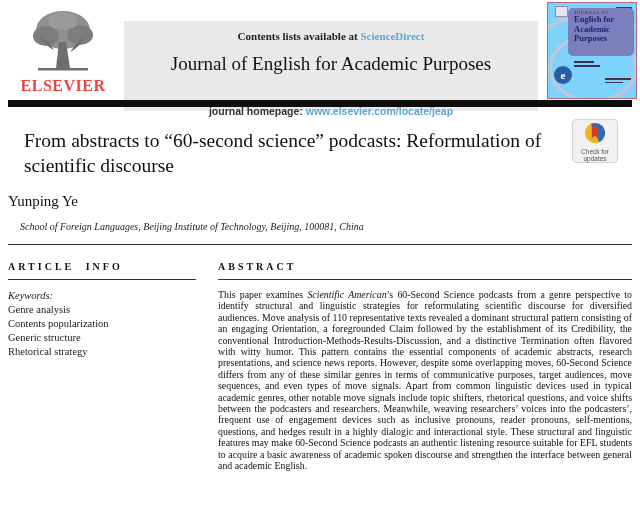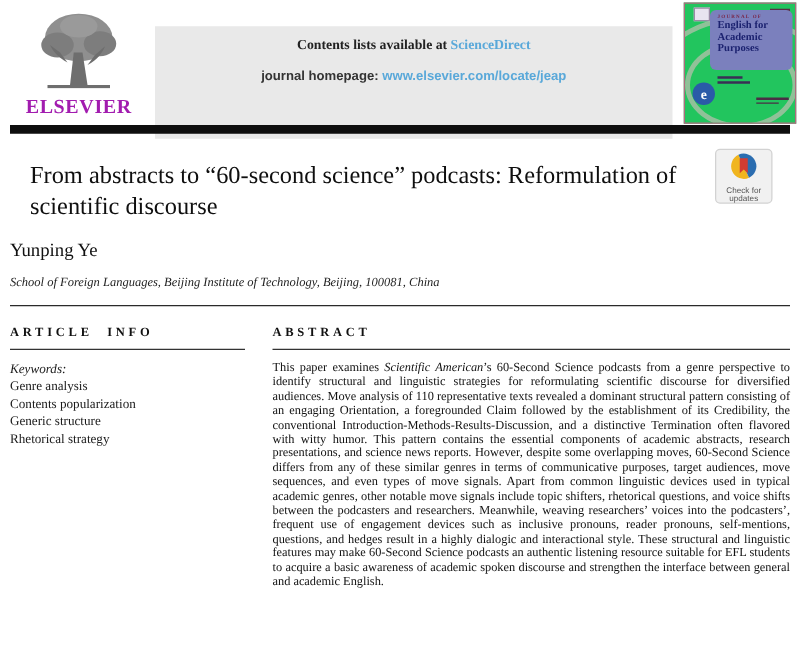--- a/index.html
+++ b/index.html
@@ -4,33 +4,33 @@
 <style>
   * { margin:0; padding:0; box-sizing:border-box; }
   html,body { width:640px; height:520px; background:#fff; overflow:hidden; }
   body { font-family:"Liberation Serif","DejaVu Serif",serif; color:#1a1a1a; position:relative; }
 
   
   .header { position:relative; height:108px; }
   .logo-block { position:absolute; left:8px; top:6px; width:110px; height:92px; text-align:center; }
   .logo-tree { display:block; margin:0 auto; }
   .elsevier-word { font-family:"Liberation Serif",serif; font-size:16px; font-weight:bold;
-                   color:#a21caf; letter-spacing:0.5px; margin-top:1px; }
+                   color:#ef4444; letter-spacing:0.5px; margin-top:1px; }
   .band { position:absolute; left:124px; top:21px; width:414px; height:90px; background:#e9e9e9;
           text-align:center; padding-top:9px; }
   .band-line1 { font-size:11px; font-weight:bold; color:#222; }
   .band-line1 .link { color:#59a8d9; }
   .band-title { font-size:19px; color:#111; margin-top:11px; }
   .band-line3 { font-family:"Liberation Sans",sans-serif; font-size:10.5px; font-weight:bold;
-                color:#333; margin-top:13px; }
+                color:#333; margin-top:30px; }
   .band-line3 .link { color:#59a8d9; }
   .black-bar { position:absolute; left:8px; right:8px; top:100px; height:7px; background:#0e0e0e; }
 
   
-  .cover { position:absolute; right:3px; top:2px; width:90px; height:97px; background:#22c55e;
+  .cover { position:absolute; right:3px; top:2px; width:90px; height:97px; background:#7dd3fc;
            overflow:hidden; border:1px solid #b06b80; }
   .cover .swirl { position:absolute; border:4px solid rgba(235,190,200,0.55); border-radius:50%; }
   .cover .panel { position:absolute; left:20px; top:5px; width:66px; height:48px; background:#7b80bd;
                   border-radius:5px; padding:2px 0 0 6px; }
   .cover .kicker { font-size:4px; letter-spacing:1px; color:#7a2548; font-weight:bold; }
   .cover .ctitle { font-size:8.5px; line-height:9.5px; font-weight:bold; color:#1c2270; }
   .cover .minibox { position:absolute; left:7px; top:3px; width:13px; height:11px; background:#e8e4ef;
                     border:1px solid #9a8ba5; }
   .cover .issn { position:absolute; right:4px; top:4px; width:16px; height:2px; background:#5a2f45; }
   .cover .edline { position:absolute; height:2px; background:#3a2f55; }
@@ -38,21 +38,21 @@
   .cover .footnote { position:absolute; right:5px; top:75px; width:26px; }
   .cover .footnote div { height:1.5px; background:#4a2f45; margin-bottom:2px; }
 
   
   .article-title { margin:20px 8px 0 24px; width:552px; font-size:19.5px; line-height:25px; color:#0f0f0f; }
   .update-badge { position:absolute; top:119px; right:22px; width:46px; height:44px; background:#f1f1f1;
                   border:1px solid #d2d2d2; border-radius:4px; text-align:center; padding-top:2px;
                   cursor:pointer; }
   .update-badge .bl { font-family:"Liberation Sans",sans-serif; font-size:6.5px; line-height:7px; color:#555; }
   .author { margin:15px 8px 0 8px; font-size:15px; color:#111; }
-  .affiliation { margin:11px 8px 0 8px; font-size:10px; font-style:italic; color:#222; }
+  .affiliation { margin:11px 8px 0 20px; font-size:10px; font-style:italic; color:#222; }
   .full-rule { margin:12px 8px 0 8px; border-top:1.4px solid #2a2a2a; }
 
   
   .cols { display:flex; margin:16px 8px 0 8px; }
   .col-left { width:188px; flex:none; }
   .col-right { flex:1; margin-left:22px; }
   .sec-heading { font-size:10px; font-weight:bold; letter-spacing:3px; word-spacing:6px; color:#111; }
   .sec-rule { margin-top:7px; border-top:1.3px solid #333; }
   .keywords { margin-top:9px; font-size:10.5px; line-height:14px; color:#1a1a1a; }
   .kw-label { font-style:italic; }
@@ -73,20 +73,21 @@
       <path d="M35 36 L32 62 L46 62 L42 36 Z" fill="#6e6e6e"></path>
       <path d="M30 44 C22 40 18 34 16 30 L24 36 Z" fill="#6e6e6e"></path>
       <path d="M46 46 C54 42 58 36 60 31 L52 38 Z" fill="#6e6e6e"></path>
       <rect x="14" y="62" width="50" height="2.5" fill="#6e6e6e"></rect>
     </svg>
     <div class="elsevier-word">ELSEVIER</div>
   </div>
 
   <div class="band">
     <div class="band-line1"><span>Contents lists available at </span><span class="link">ScienceDirect</span></div>
+    <div class="band-title">Journal of English for Academic Purposes</div>
     <div class="band-line3"><span>journal homepage: </span><span class="link">www.elsevier.com/locate/jeap</span></div>
   </div>
 
   <div class="cover">
     <div class="swirl" style="left:-30px; top:10px; width:150px; height:120px;"></div>
     <div class="swirl" style="left:0px; top:30px; width:90px; height:70px;"></div>
     <div class="minibox"></div>
     <div class="issn"></div>
     <div class="panel">
       <div class="kicker">JOURNAL OF</div>

